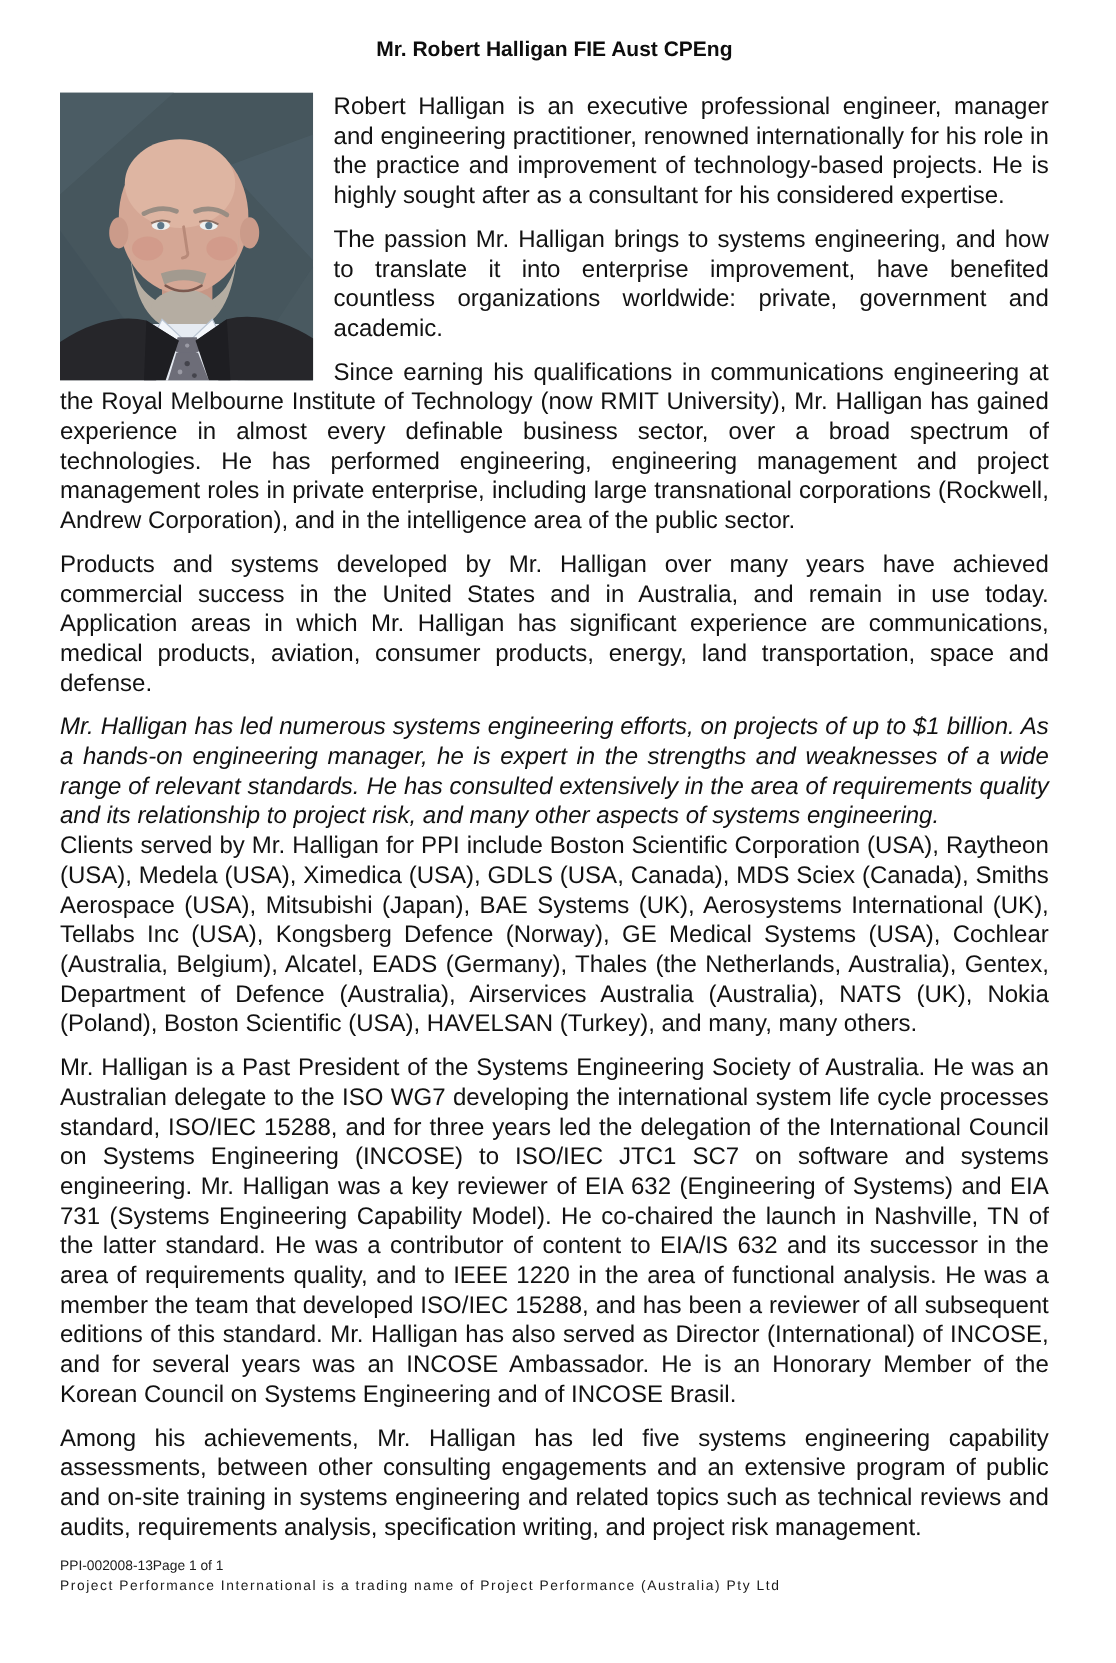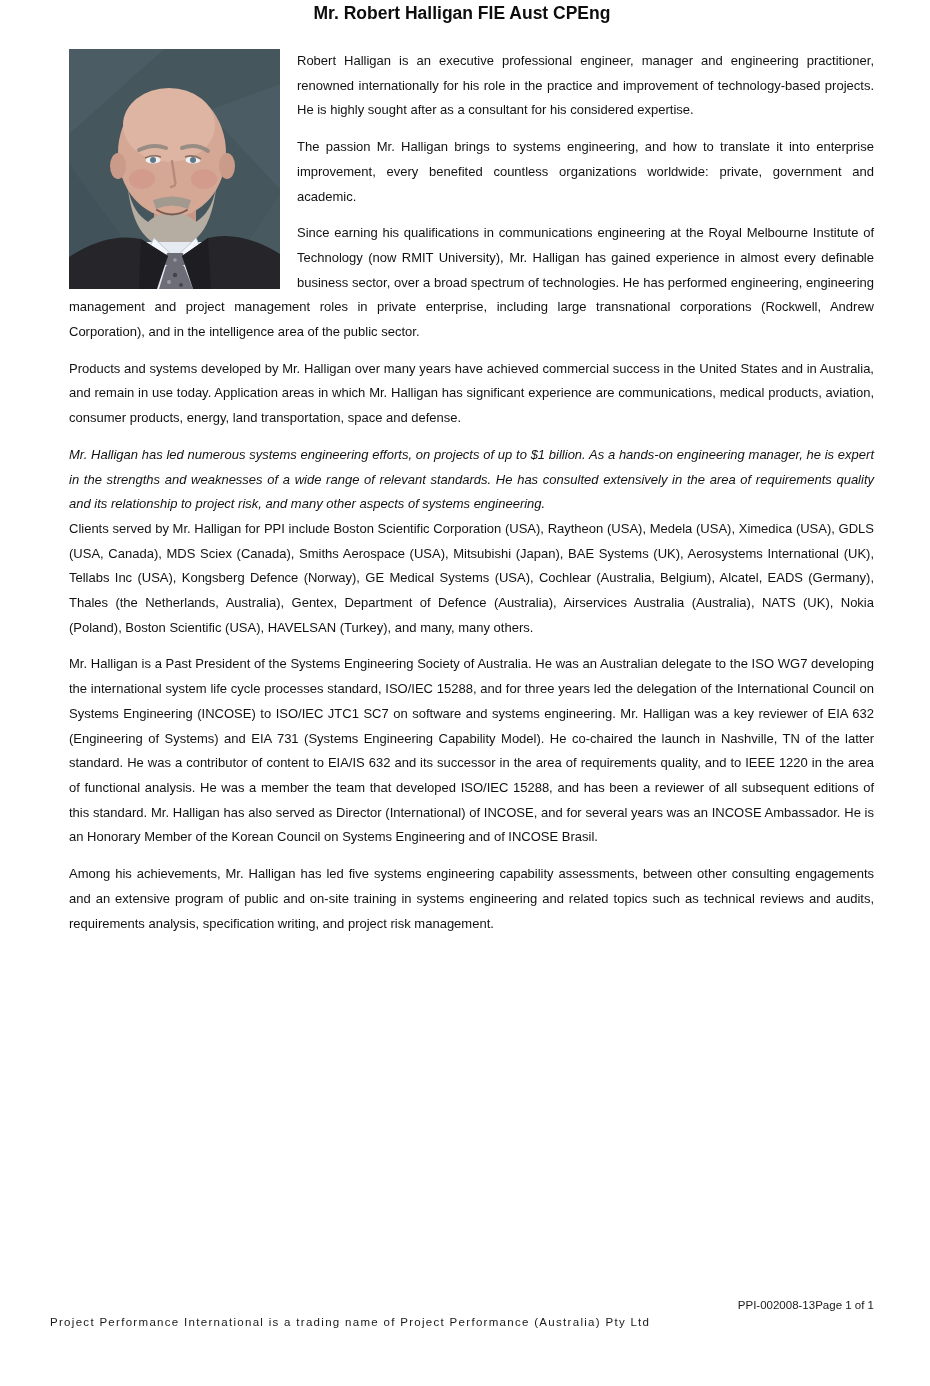--- a/index.html
+++ b/index.html
@@ -13,34 +13,33 @@
     position: relative;
     font-family: "Liberation Sans", sans-serif;
     color: #121212;
     overflow: hidden;
   }
   .page {
     position: relative;
     width: 928px;
     height: 1386px;
     box-sizing: border-box;
-    padding: 3px 54px 0 50px;
+    padding: 31px 54px 0 50px;
   }
   .title {
     font-size: 17.5px;
     font-weight: bold;
     text-align: center;
     margin: 0 0 25px 0;
     color: #0d0d0d;
   }
   .content {
-    font-size: 13px;
+    font-size: 20px;
     line-height: 24.7px;
     text-align: justify;
-    margin-left: 19px;
   }
   .content p {
     margin: 0 0 12px 0;
   }
   .content p.tight {
     margin-bottom: 0;
     font-style: italic;
   }
   .photo {
     float: left;
@@ -61,21 +60,21 @@
     position: absolute;
     left: 50px;
     right: 54px;
     top: 1297px;
     font-size: 11.5px;
     line-height: 17px;
     color: #1a1a1a;
   }
   .footer .row {
     display: flex;
-    justify-content: flex-end;
+    justify-content: flex-start;
   }
   .footer .trading {
     letter-spacing: 1.3px;
     display: block;
   }
 </style>
 </head>
 <body>
 
 <div class="page">
@@ -138,21 +137,21 @@
         <circle cx="106" cy="211" r="1.8" fill="#9a9aa4"></circle>
 
         <path d="M0 240 L0 208 Q 38 183 72 190 L 99 207 L 80 240 Z" fill="#26262a"></path>
         <path d="M211 240 L211 205 Q 172 181 139 189 L 113 207 L 132 240 Z" fill="#26262a"></path>
         <path d="M72 190 L 99 207 L 88 240 L 70 240 Z" fill="#1e1e22"></path>
         <path d="M139 189 L 113 207 L 124 240 L 142 240 Z" fill="#1e1e22"></path>
       </svg>
     </div>
 
     <p>Robert Halligan is an executive professional engineer, manager and engineering practitioner, renowned internationally for his role in the practice and improvement of technology-based projects. He is highly sought after as a consultant for his considered expertise.</p>
-    <p>The passion Mr. Halligan brings to systems engineering, and how to translate it into enterprise improvement, every benefited countless organizations worldwide: private, government and academic.</p>
+    <p>The passion Mr. Halligan brings to systems engineering, and how to translate it into enterprise improvement, have benefited countless organizations worldwide: private, government and academic.</p>
     <p>Since earning his qualifications in communications engineering at the Royal Melbourne Institute of Technology (now RMIT University), Mr. Halligan has gained experience in almost every definable business sector, over a broad spectrum of technologies. He has performed engineering, engineering management and project management roles in private enterprise, including large transnational corporations (Rockwell, Andrew Corporation), and in the intelligence area of the public sector.</p>
     <p>Products and systems developed by Mr. Halligan over many years have achieved commercial success in the United States and in Australia, and remain in use today. Application areas in which Mr. Halligan has significant experience are communications, medical products, aviation, consumer products, energy, land transportation, space and defense.</p>
     <p class="tight">Mr. Halligan has led numerous systems engineering efforts, on projects of up to $1 billion.  As a hands-on engineering manager, he is expert in the strengths and weaknesses of a wide range of relevant standards. He has consulted extensively in the area of requirements quality and its relationship to project risk, and many other aspects of systems engineering.</p>
     <p>Clients served by Mr. Halligan for PPI include Boston Scientific Corporation (USA), Raytheon (USA), Medela (USA), Ximedica (USA), GDLS (USA, Canada), MDS Sciex (Canada), Smiths Aerospace (USA), Mitsubishi (Japan), BAE Systems (UK), Aerosystems International (UK), Tellabs Inc (USA), Kongsberg Defence (Norway), GE Medical Systems (USA), Cochlear (Australia, Belgium), Alcatel, EADS (Germany), Thales (the Netherlands, Australia), Gentex, Department of Defence (Australia), Airservices Australia (Australia), NATS (UK), Nokia (Poland), Boston Scientific (USA), HAVELSAN (Turkey), and many, many others.</p>
     <p>Mr. Halligan is a Past President of the Systems Engineering Society of Australia. He was an Australian delegate to the ISO WG7 developing the international system life cycle processes standard, ISO/IEC 15288, and for three years led the delegation of the International Council on Systems Engineering (INCOSE) to ISO/IEC JTC1 SC7 on software and systems engineering. Mr. Halligan was a key reviewer of EIA 632 (Engineering of Systems) and EIA 731 (Systems Engineering Capability Model). He co-chaired the launch in Nashville, TN of the latter standard. He was a contributor of content to EIA/IS 632 and its successor in the area of requirements quality, and to IEEE 1220 in the area of functional analysis. He was a member the team that developed ISO/IEC 15288, and has been a reviewer of all subsequent editions of this standard. Mr. Halligan has also served as Director (International) of INCOSE, and for several years was an INCOSE Ambassador. He is an Honorary Member of the Korean Council on Systems Engineering and of INCOSE Brasil.</p>
     <p>Among his achievements, Mr. Halligan has led five systems engineering capability assessments, between other consulting engagements and an extensive program of public and on-site training in systems engineering and related topics such as technical reviews and audits, requirements analysis, specification writing, and project risk management.</p>
 
 
   </div>
 

